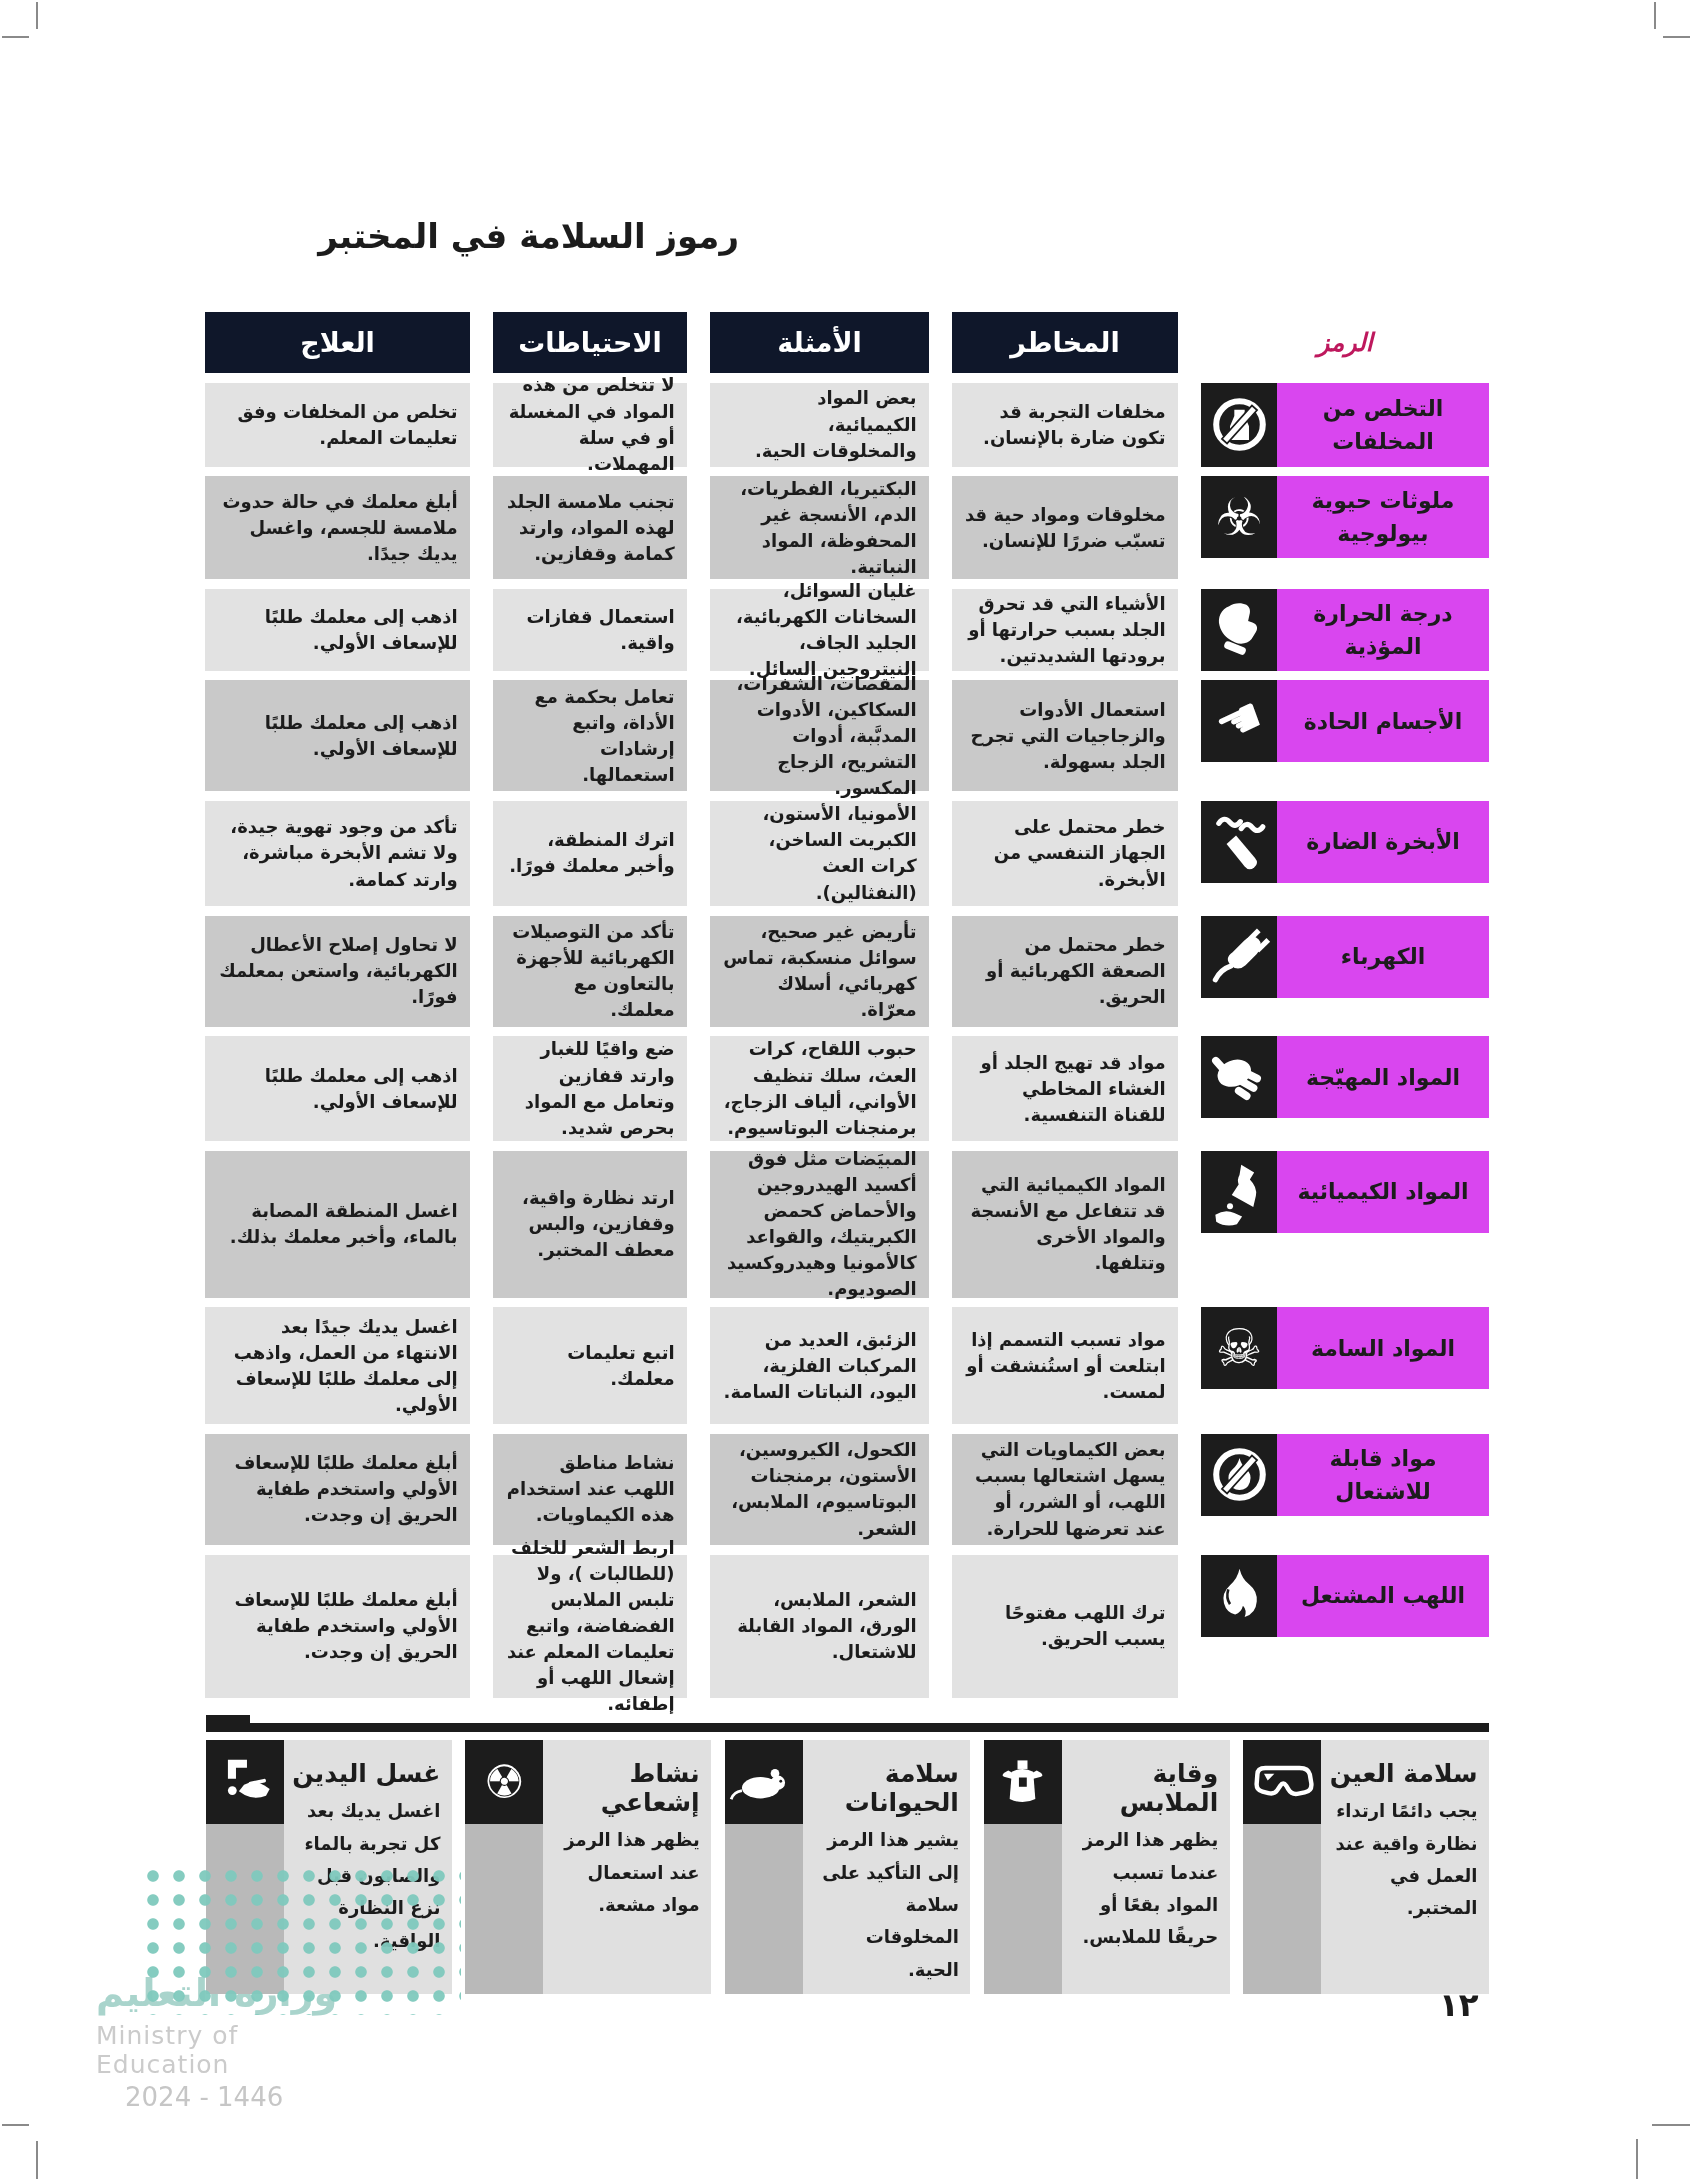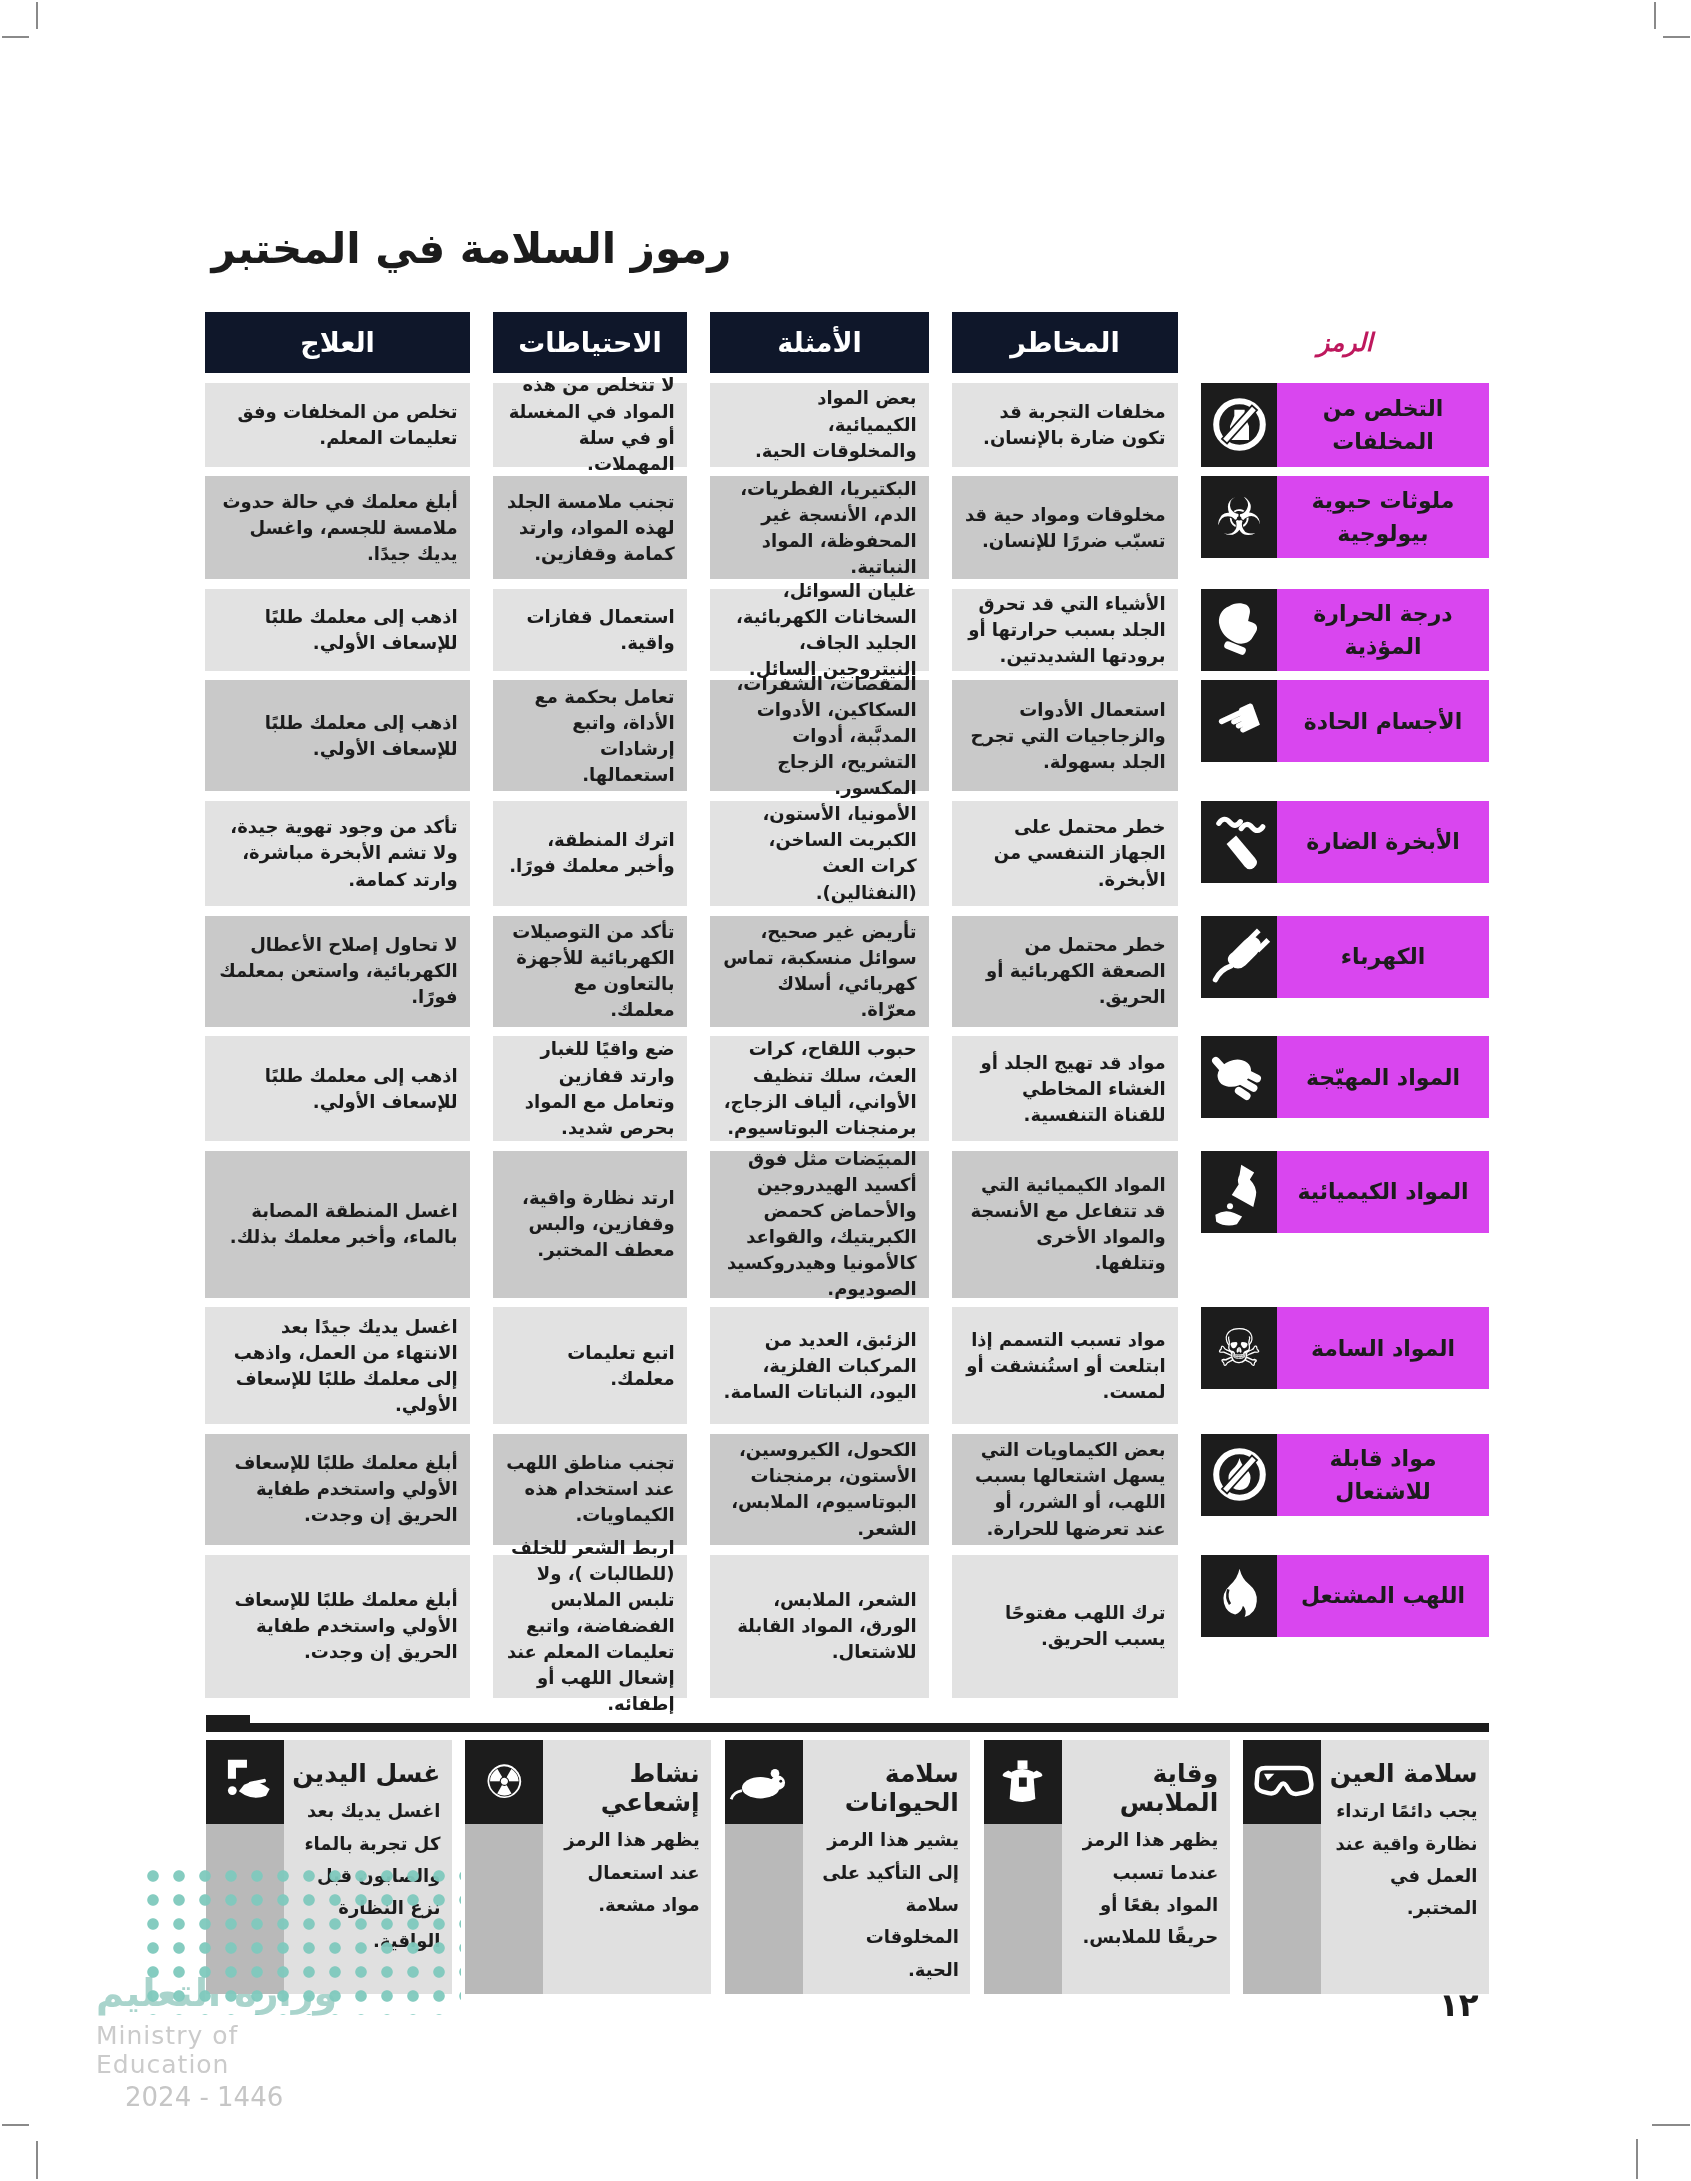--- a/index.html
+++ b/index.html
@@ -1,20 +1,20 @@
 <!DOCTYPE html>
 <html lang="ar"><head>
 <meta charset="utf-8">
 <style>
   html,body{margin:0;padding:0;background:#fff;}
   .page{position:relative;width:1692px;height:2181px;background:#fff;overflow:hidden;
         font-family:"DejaVu Sans",sans-serif;color:#1c1c1c;}
   .crop{position:absolute;background:#8a8a8a;}
-  .title{position:absolute;left:204px;top:224px;width:535px;text-align:center;
-         font-size:42px;font-weight:bold;direction:rtl;}
+  .title{position:absolute;left:204px;top:216px;width:535px;
+         font-size:34px;font-weight:bold;direction:rtl;}
   
   .safety-table{position:absolute;left:206px;top:312px;width:1283px;direction:rtl;
       display:grid;grid-template-columns:288px 226px 219px 194px 265px;
       grid-template-rows:61px 84px 103px 82px 111px 105px 111px 105px 147px 117px 111px 143px;
       column-gap:23px;row-gap:9.6px;}
   .th{background:#0f172a;color:#fff;display:flex;align-items:center;justify-content:center;
       font-size:27px;font-weight:bold;}
   .th-sym{background:transparent;color:#be185d;display:flex;align-items:center;justify-content:center;
       font-size:25px;font-weight:bold;font-style:italic;}
   .cell{display:flex;align-items:center;}
@@ -288,21 +288,21 @@
           </svg>
       </div>
     </div>
     <div class="cell dark">
         <div>بعض الكيماويات التي يسهل اشتعالها بسبب اللهب، أو الشرر، أو عند تعرضها للحرارة.</div>
       </div>
     <div class="cell dark">
         <div>الكحول، الكيروسين، الأستون، برمنجنات البوتاسيوم، الملابس، الشعر.</div>
       </div>
     <div class="cell dark">
-        <div>تجنب مناطق اللهب عند استخدام هذه الكيماويات.</div>
+        <div>نشاط مناطق اللهب عند استخدام هذه الكيماويات.</div>
       </div>
     <div class="cell dark">
         <div>أبلغ معلمك طلبًا للإسعاف الأولي واستخدم طفاية الحريق إن وجدت.</div>
       </div>
 
     <div class="sym">
       <div class="sym-label">اللهب المشتعل</div>
       <div class="sym-icon">
         <svg width="69" height="75" viewBox="0 0 80 86">
             <path d="M40 12 q3 12 11 18 q10 8 9 20 q-1 14 -14 18 q3 -8 -2 -13 q-2 8 -9 10 q-10 -2 -13 -13 q-3 -12 7 -21 q9 -8 11 -19z" fill="#fff"></path>

